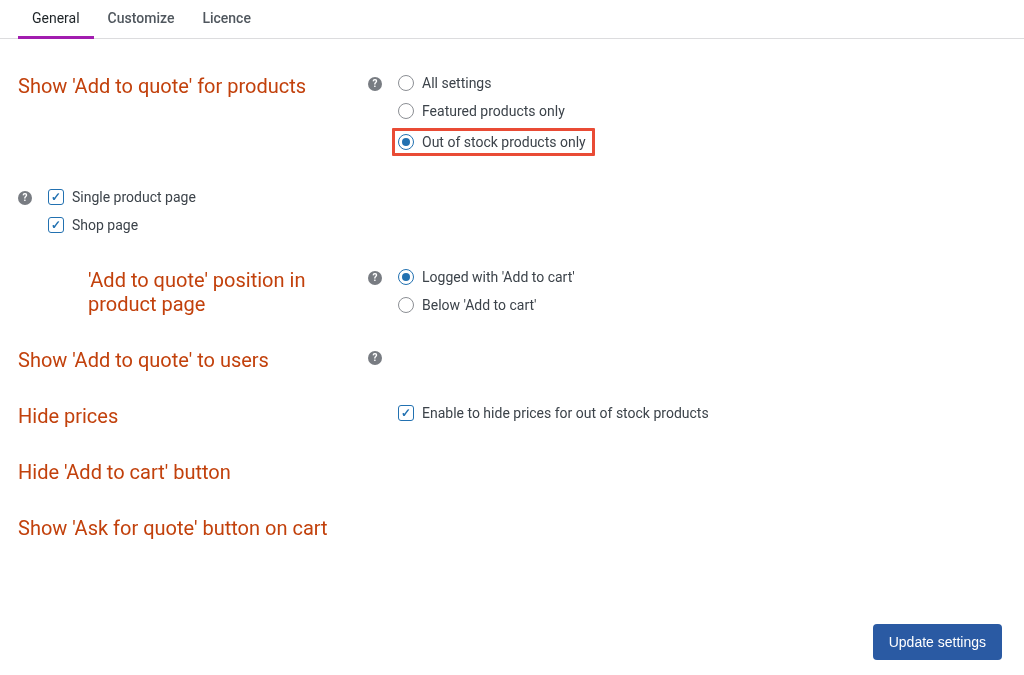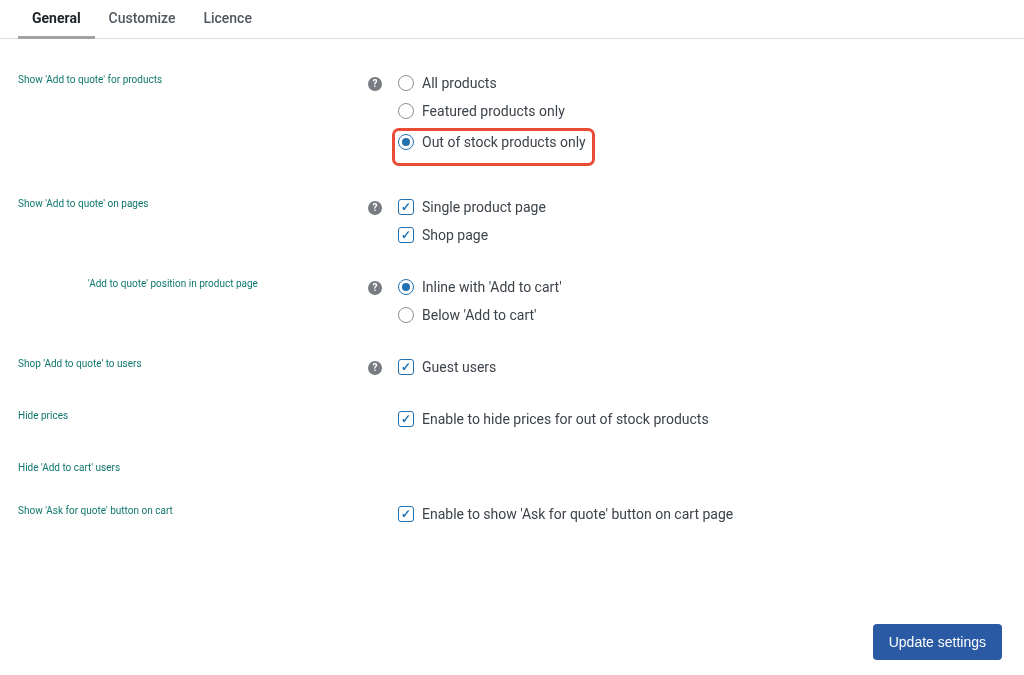--- a/index.html
+++ b/index.html
@@ -17,36 +17,36 @@
     }
     .tab {
       padding: 10px 14px;
       font-size: 14px;
       font-weight: 500;
       color: #50575e;
       cursor: pointer;
     }
     .tab.active {
       color: #1d2327;
-      font-weight: 700;
-      border-bottom: 3px solid #a3a3a3;
+      font-weight: 400;
+      border-bottom: 3px solid #a21caf;
       margin-bottom: -1px;
     }
     .form-area {
       padding: 18px 18px 80px 18px;
     }
     .form-row {
       display: flex;
       align-items: flex-start;
       padding: 15px 0;
     }
     .form-label {
       width: 350px;
-      font-size: 10px;
-      color: #0f766e;
+      font-size: 20px;
+      color: #c2410c;
       padding-top: 2px;
     }
     .form-label.indented {
       padding-left: 70px;
     }
     .help-col {
       width: 30px;
       padding-top: 3px;
     }
     .help-icon {
@@ -70,22 +70,22 @@
     .option-row {
       display: flex;
       align-items: center;
       padding: 3px 0;
       margin-bottom: 6px;
     }
     .option-row:last-child { margin-bottom: 0; }
     .option-row label { cursor: pointer; }
     .option-row.highlighted {
       border: 3px solid #e94b35;
-      border-radius: 7px;
-      padding: 3px 6px 13px 3px;
+      border-radius: 1px;
+      padding: 3px 6px 3px 3px;
       display: inline-flex;
       margin-left: -6px;
     }
     input[type="radio"], input[type="checkbox"] {
       width: 16px;
       height: 16px;
       margin-right: 8px;
       cursor: pointer;
       accent-color: #2271b1;
     }
@@ -174,98 +174,87 @@
 </div>
 
 <div class="form-area">
 
   <div class="form-row">
     <div class="form-label">Show 'Add to quote' for products</div>
     <div class="help-col"><span class="help-icon">?</span></div>
     <div class="controls">
       <div class="option-row">
         <input type="radio" name="show_for_products" style="">
-        <label>All products</label>
+        <label>All settings</label>
       </div>
       <div class="option-row">
         <input type="radio" name="show_for_products" style="">
         <label>Featured products only</label>
       </div>
       <div class="option-row highlighted">
         <input type="radio" name="show_for_products" checked="" style="">
         <label>Out of stock products only</label>
       </div>
     </div>
   </div>
 
   <div class="form-row">
-    <div class="form-label">Show 'Add to quote' on pages</div>
     <div class="help-col"><span class="help-icon">?</span></div>
     <div class="controls">
       <div class="option-row">
         <input type="checkbox" checked="" style="">
         <label>Single product page</label>
       </div>
       <div class="option-row">
         <input type="checkbox" checked="" style="">
         <label>Shop page</label>
       </div>
     </div>
   </div>
 
   <div class="form-row">
     <div class="form-label indented">'Add to quote' position in product page</div>
     <div class="help-col"><span class="help-icon">?</span></div>
     <div class="controls">
       <div class="option-row">
         <input type="radio" name="position" checked="" style="">
-        <label>Inline with 'Add to cart'</label>
+        <label>Logged with 'Add to cart'</label>
       </div>
       <div class="option-row">
         <input type="radio" name="position" style="">
         <label>Below 'Add to cart'</label>
       </div>
     </div>
   </div>
 
   <div class="form-row">
-    <div class="form-label">Shop 'Add to quote' to users</div>
-    <div class="help-col"><span class="help-icon">?</span></div>
-    <div class="controls">
-      <div class="option-row">
-        <input type="checkbox" checked="" style="">
-        <label>Guest users</label>
-      </div>
+    <div class="form-label">Show 'Add to quote' to users</div>
+    <div class="help-col"><span class="help-icon">?</span></div>
+    <div class="controls">
     </div>
   </div>
 
   <div class="form-row">
     <div class="form-label">Hide prices</div>
     <div class="help-col"></div>
     <div class="controls">
       <div class="option-row">
         <input type="checkbox" checked="" style="">
         <label>Enable to hide prices for out of stock products</label>
       </div>
     </div>
   </div>
 
   <div class="form-row">
-    <div class="form-label">Hide 'Add to cart' users</div>
+    <div class="form-label">Hide 'Add to cart' button</div>
     <div class="help-col"></div>
   </div>
 
   <div class="form-row">
     <div class="form-label">Show 'Ask for quote' button on cart</div>
     <div class="help-col"></div>
-    <div class="controls">
-      <div class="option-row">
-        <input type="checkbox" checked="" style="">
-        <label>Enable to show 'Ask for quote' button on cart page</label>
-      </div>
-    </div>
   </div>
 
 </div>
 
 <div class="footer">
   <button class="primary-btn">Update settings</button>
 </div>
 
 </body></html>

